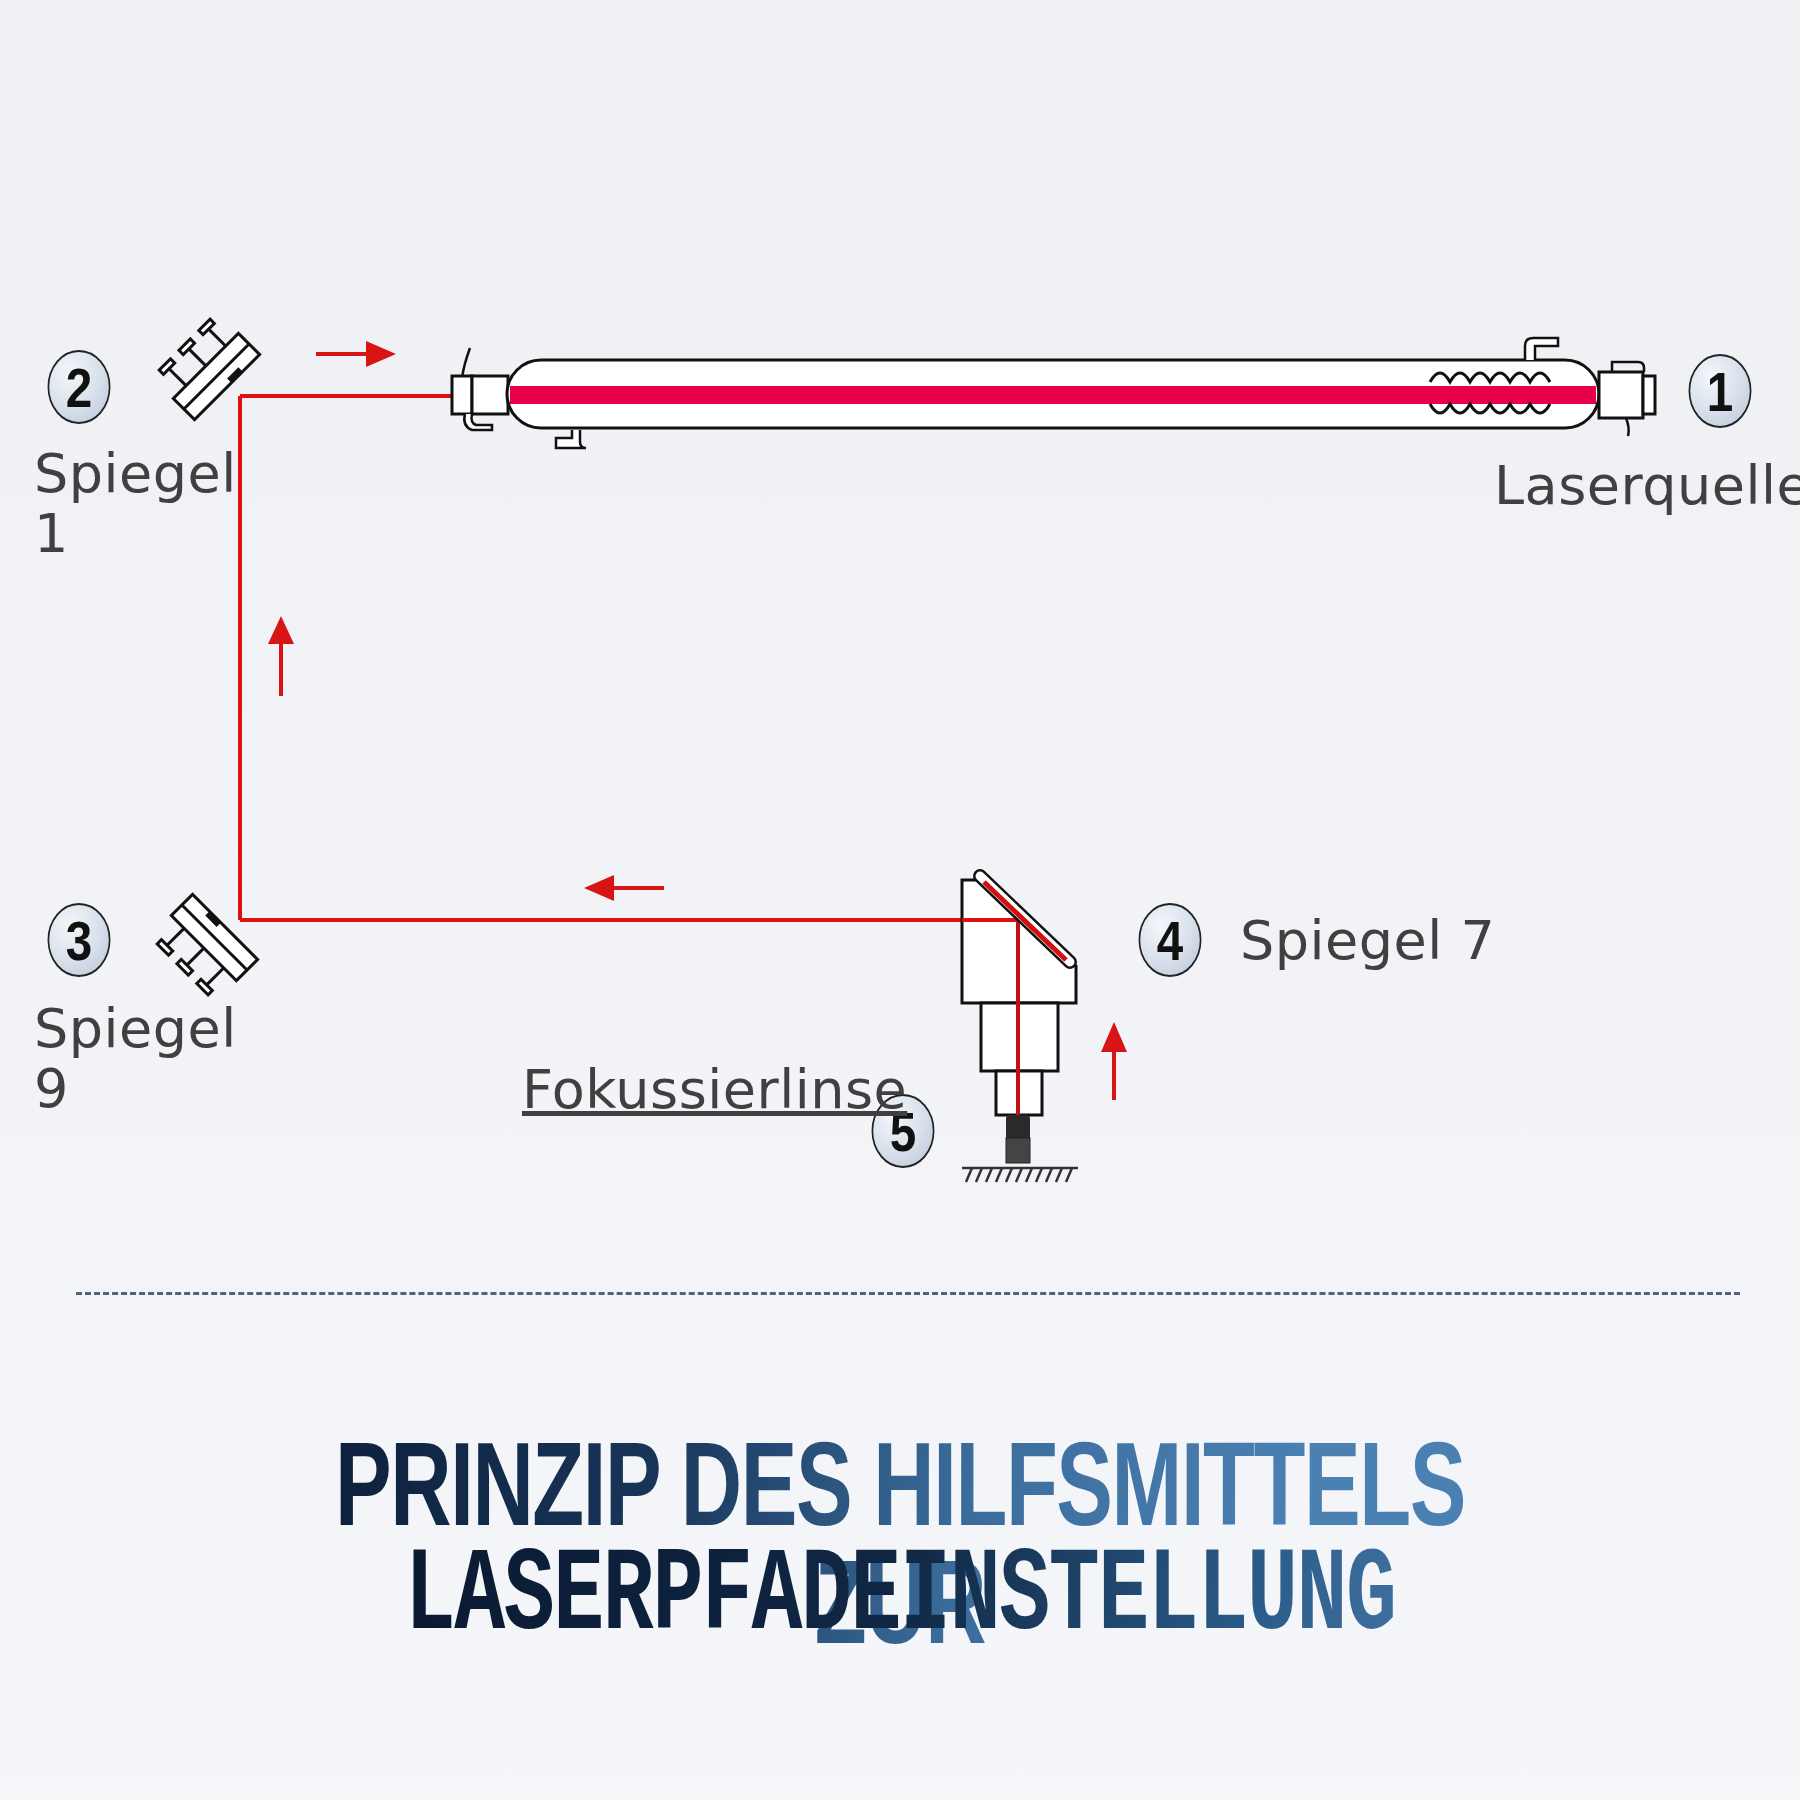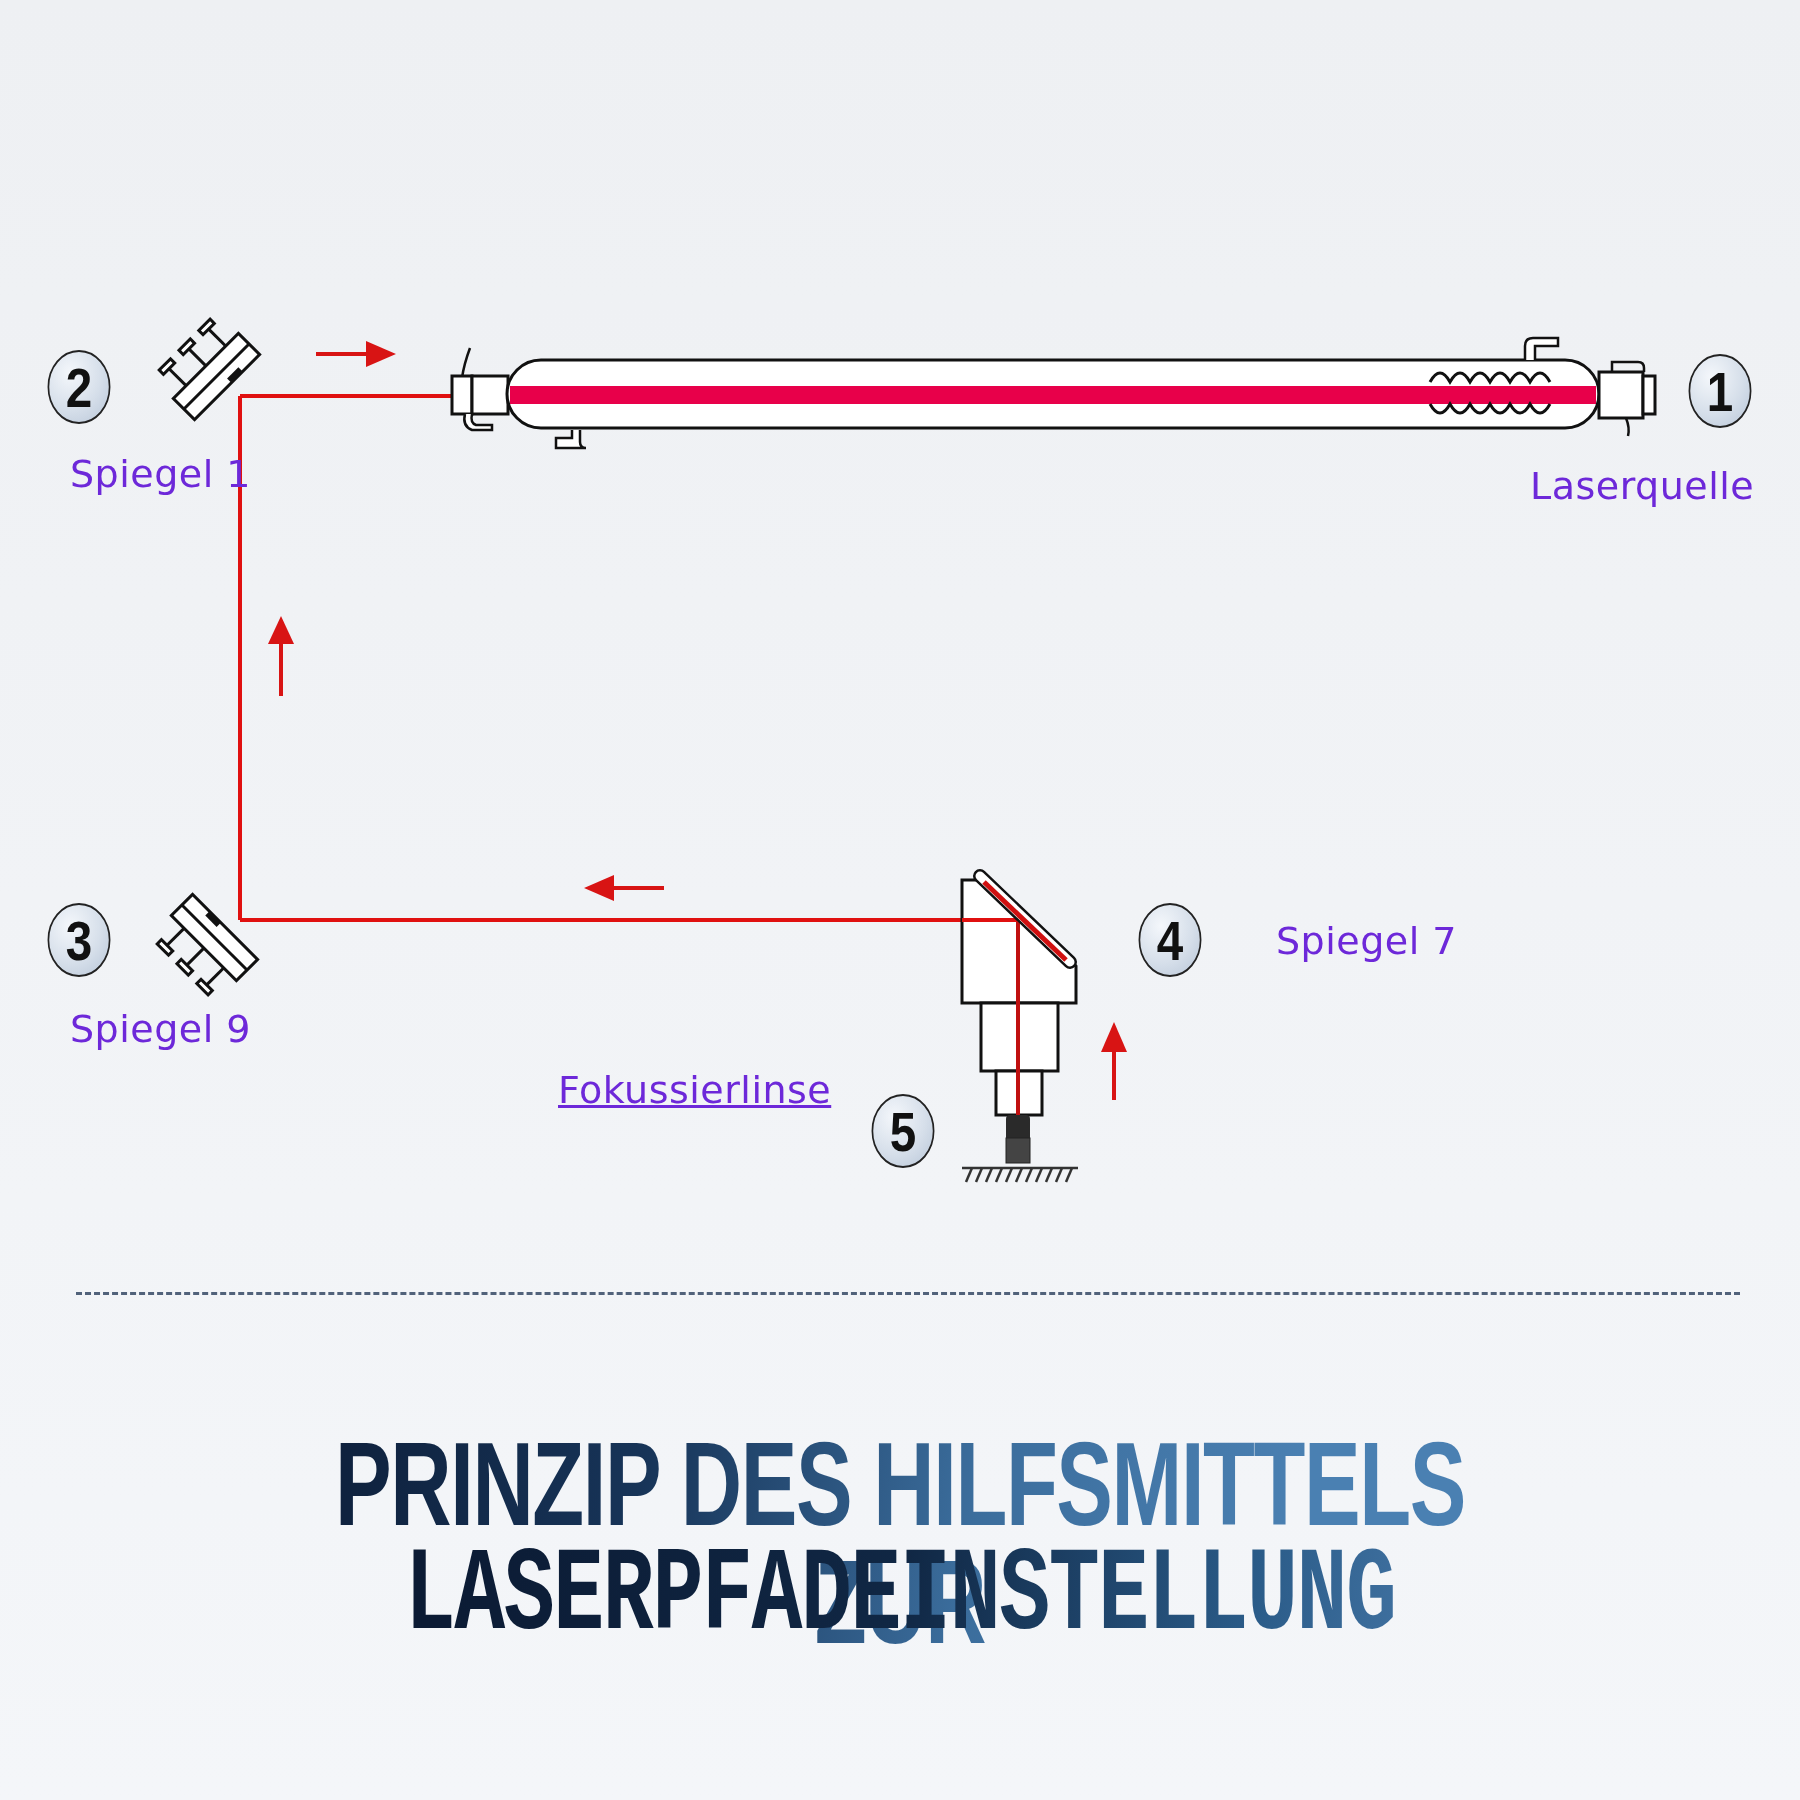--- a/index.html
+++ b/index.html
@@ -4,23 +4,23 @@
 <style>
   html, body { margin: 0; padding: 0; }
   body {
     width: 1800px; height: 1800px; overflow: hidden;
     background: linear-gradient(180deg, #eef0f3 0%, #f1f3f6 50%, #f4f6f9 100%);
     position: relative;
     font-family: "DejaVu Sans", sans-serif;
   }
   #diagram { position: absolute; left: 0; top: 0; width: 1800px; height: 1800px; }
   .label {
-    position: absolute; color: #6d28d9;
+    position: absolute; color: #404040;
     font-family: "DejaVu Sans", sans-serif; font-weight: normal;
-    font-size: 38px; line-height: 60px; white-space: nowrap; letter-spacing: 0.5px; margin-left: 36px;
+    font-size: 54px; line-height: 60px; white-space: nowrap; letter-spacing: 0.5px;
   }
   .label.wrap { white-space: normal; width: 200px; }
   .badge {
     position: absolute; width: 74px; height: 74px; border-radius: 50%;
     border: 2px solid #222; box-sizing: border-box;
     background: radial-gradient(circle at 35% 30%, #f4f7fb 0%, #d6dfea 55%, #b8c6d8 100%);
     display: flex; align-items: center; justify-content: center;
     font-family: "Liberation Sans", sans-serif; font-weight: bold;
     font-size: 56px; color: #111; transform: scaleX(0.85);
   }

